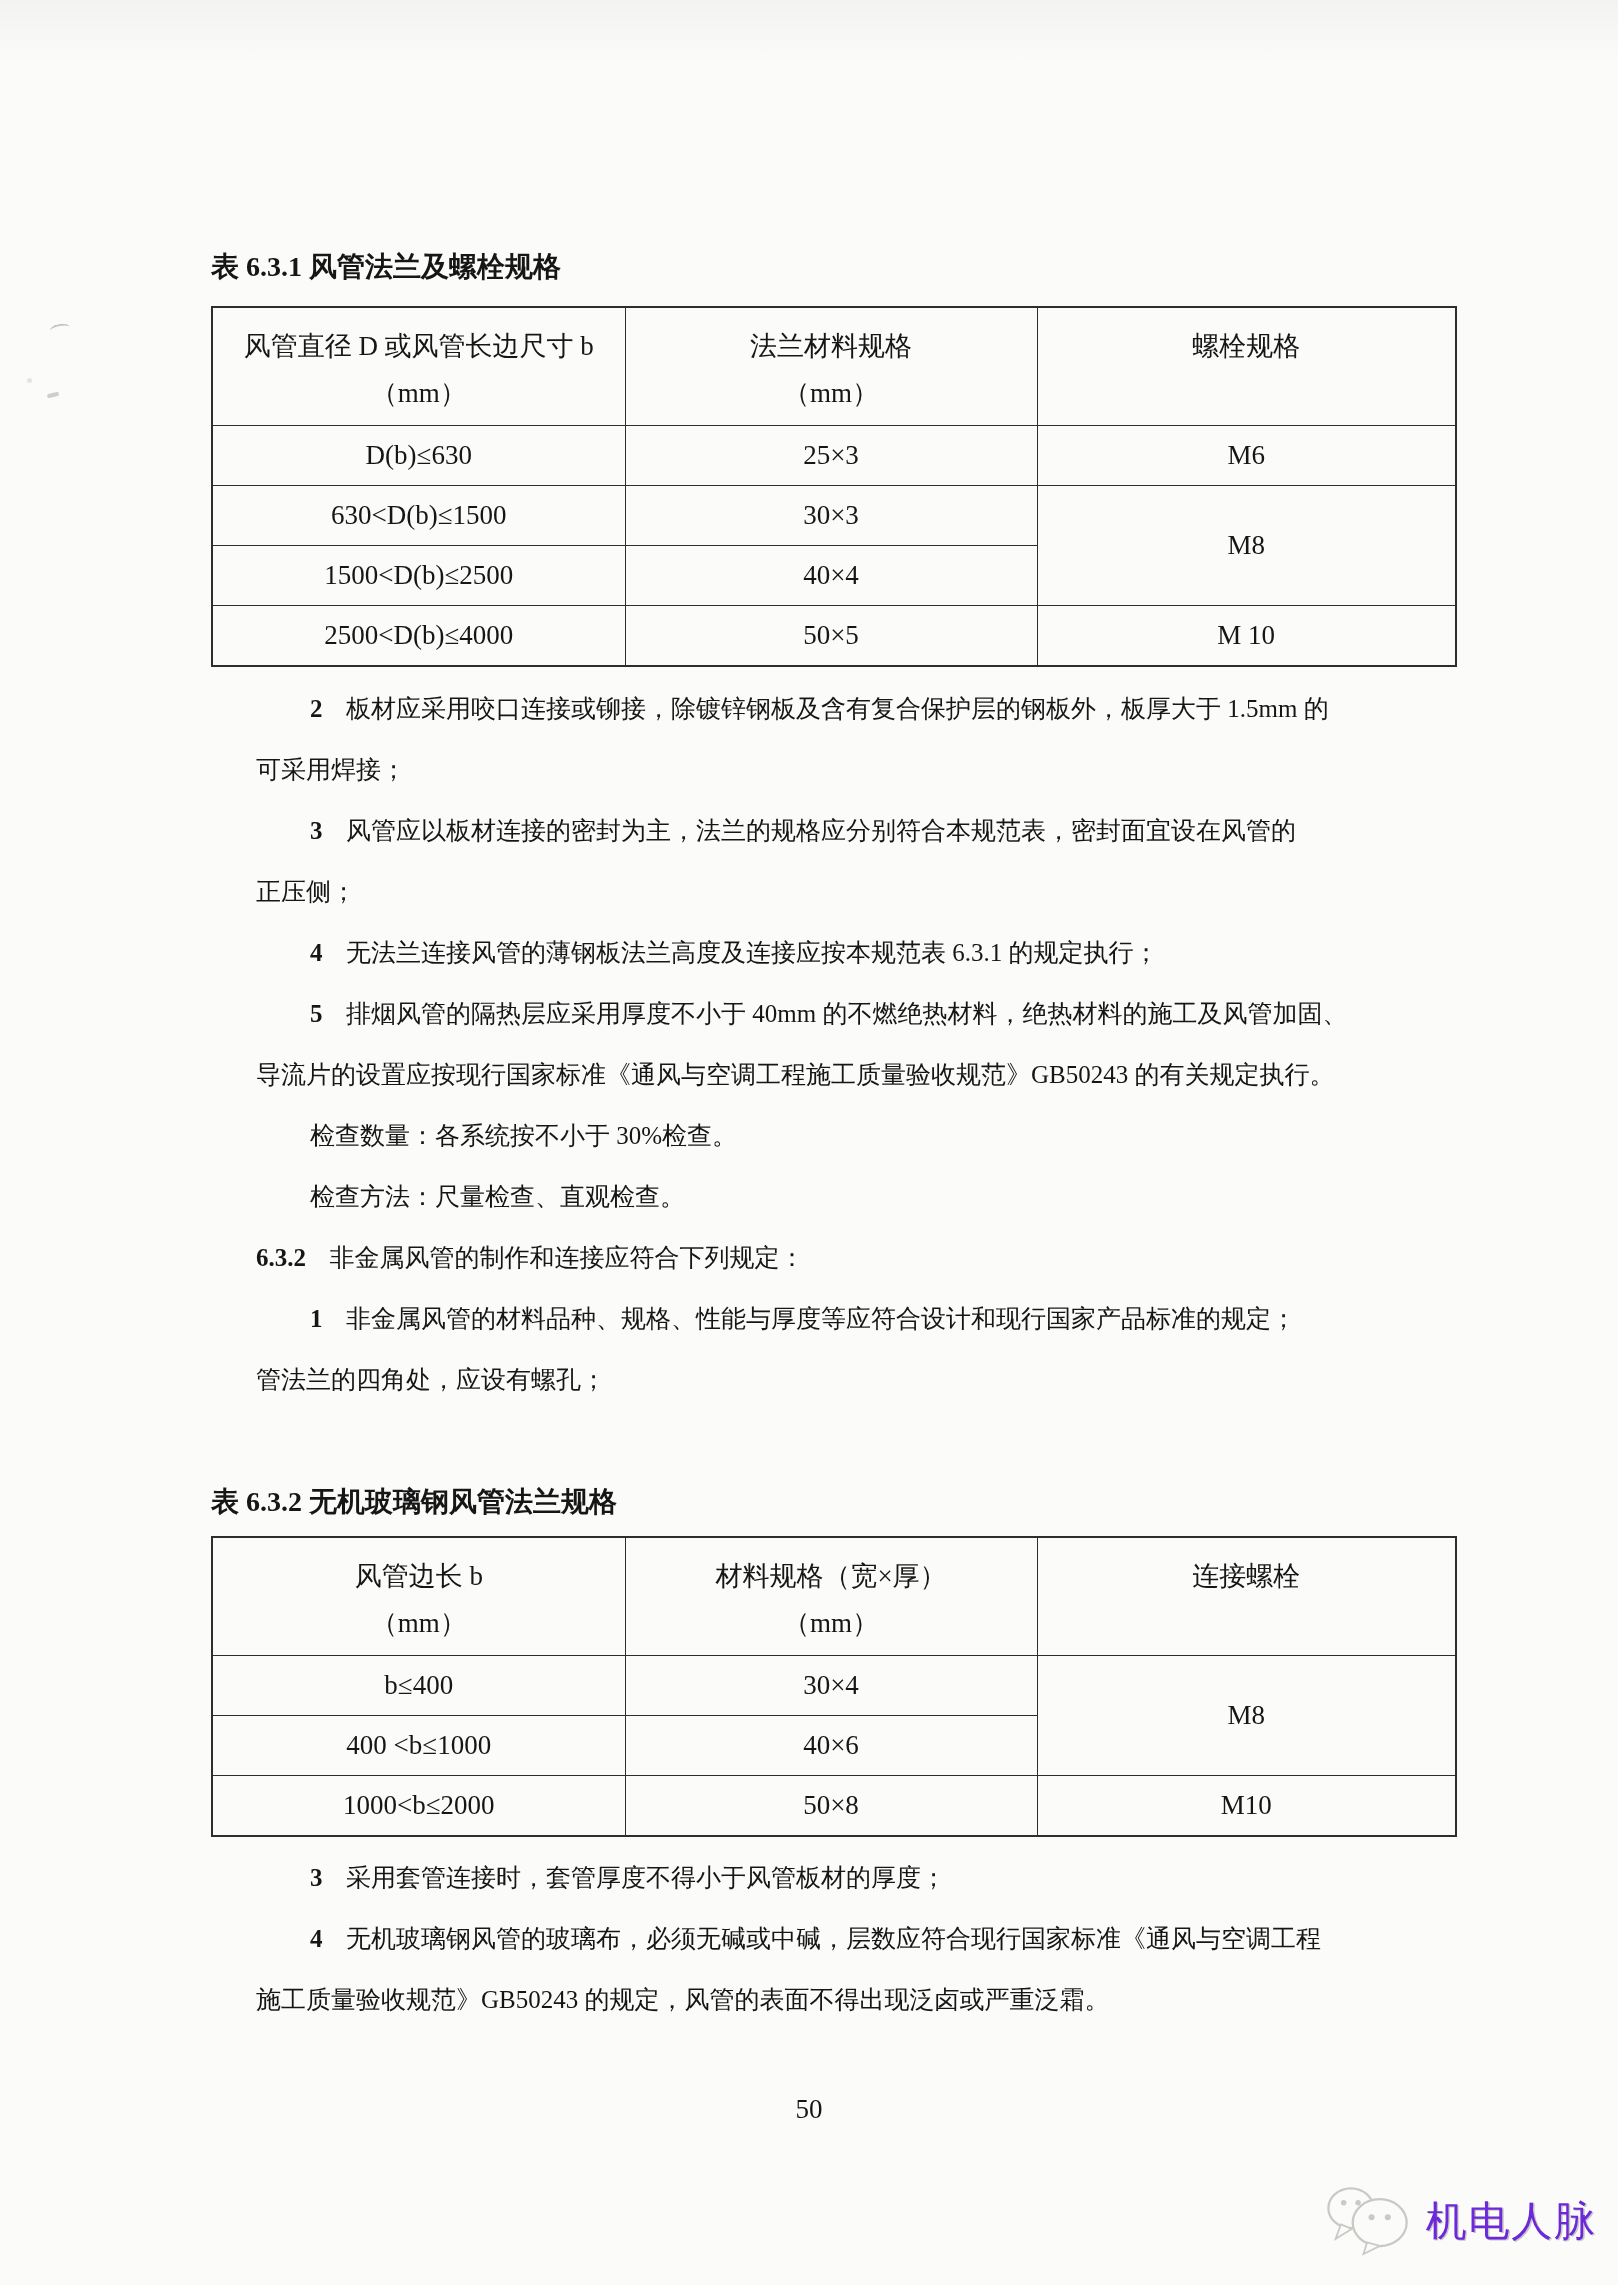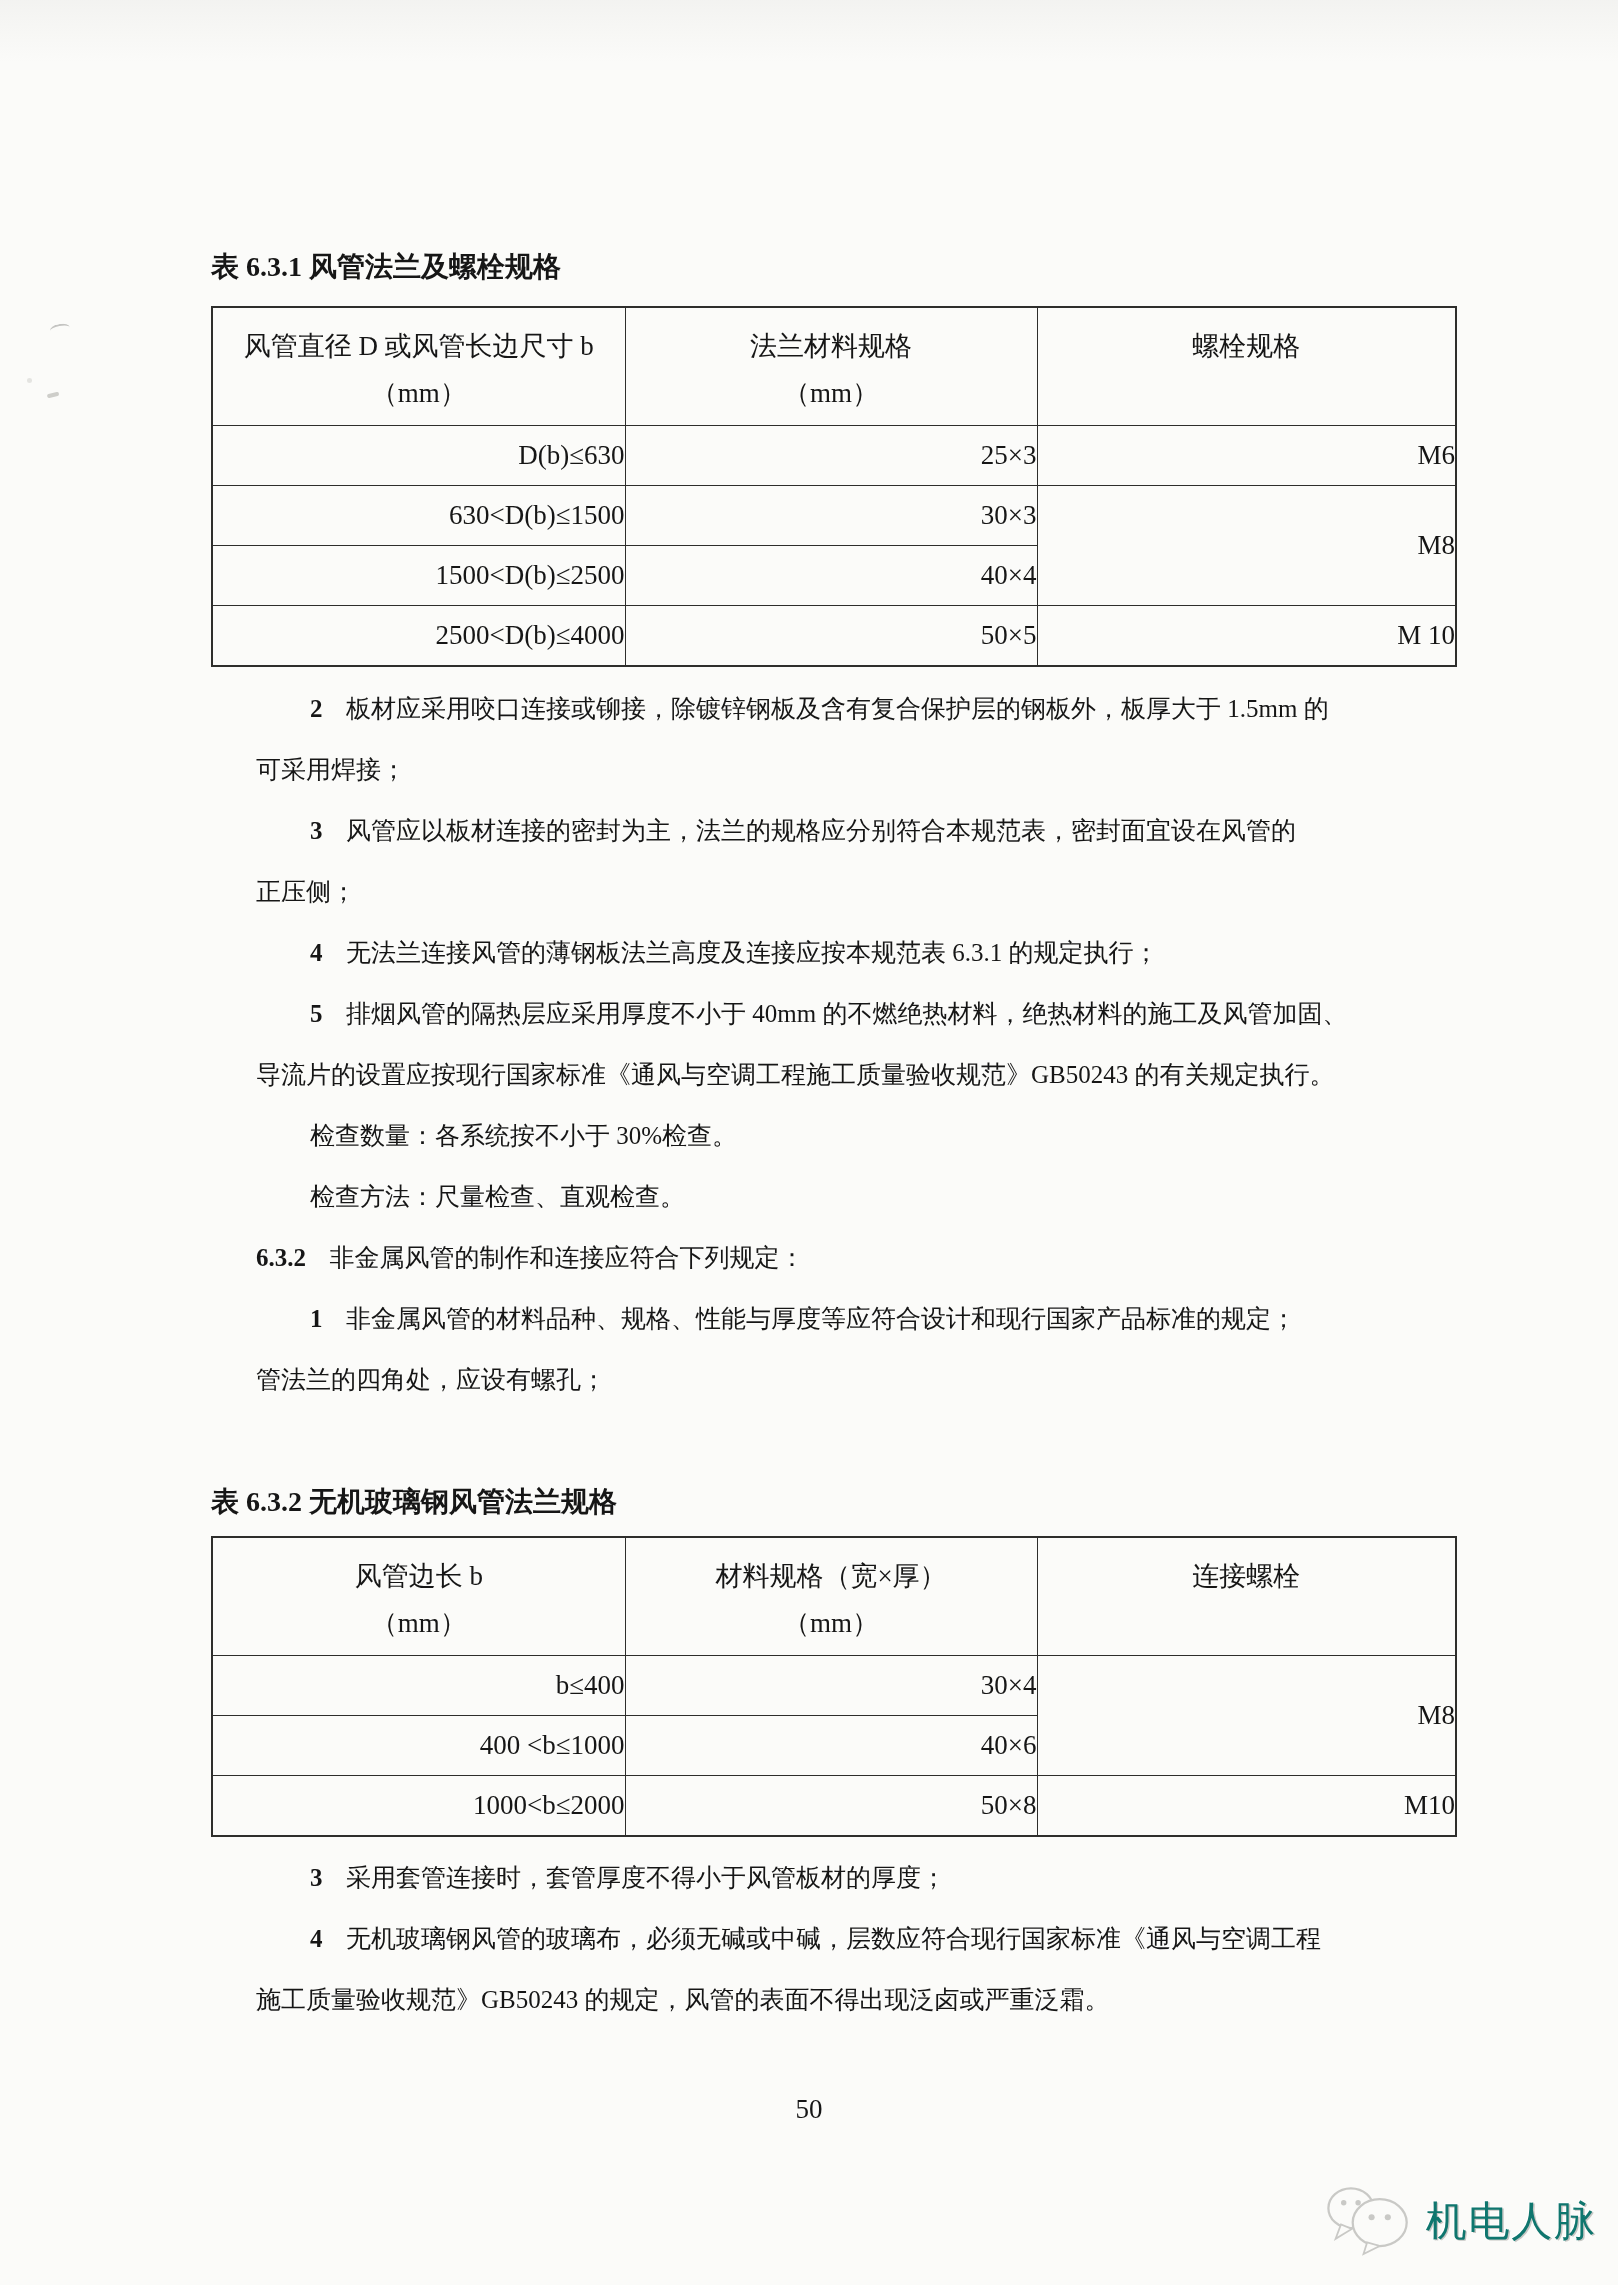--- a/index.html
+++ b/index.html
@@ -26,21 +26,21 @@
   table.spec{
     position:absolute;left:211px;width:1244px;
     border-collapse:collapse;table-layout:fixed;
     border:2.7px solid #2e2e2c;
     font-size:27px;
   }
   #table1{top:306px;}
   #table2{top:1536px;}
   table.spec td{
     border:1.8px solid #2e2e2c;
-    text-align:right;vertical-align:middle;
+    text-align:center;vertical-align:middle;
     padding:0;overflow:hidden;
   }
   td.hdr-cell{height:117px;vertical-align:top;}
   .hdr-inner{
     height:100%;display:flex;flex-direction:column;
     justify-content:space-between;align-items:center;
     padding:20px 0 14.5px 0;box-sizing:border-box;
   }
   .hdr-single{padding:20px 0 0 0;justify-content:flex-start;}
   #table1 td.data-cell{height:59px;}
@@ -56,21 +56,21 @@
   #pagenum{
     position:absolute;top:2088px;left:0;width:100%;
     text-align:center;font-size:27px;line-height:43px;
   }
   #watermark{
     position:absolute;left:1323px;top:2182px;
     display:flex;align-items:center;
   }
   #wm-text{
     font-size:41px;letter-spacing:1.8px;
-    color:#0f766e;
+    color:#6d28d9;
     text-shadow:1.4px 1.4px 0 #c7c7c4, -0.9px -0.9px 0 #ffffff;
     white-space:nowrap;
   }
   .artifact{position:absolute;pointer-events:none;}
   .a1{left:50px;top:324px;width:20px;height:8.1px;
       border-top:2.7px solid rgba(70,70,65,0.30);border-radius:60%;transform:rotate(-10deg);}
   .a2{left:47px;top:393px;width:11.8px;height:3.6px;
       background:rgba(70,70,65,0.25);border-radius:1.8px;transform:rotate(-14deg);}
   .a3{left:27px;top:378px;width:5.4px;height:4.5px;
       background:rgba(90,90,85,0.14);border-radius:50%;}

